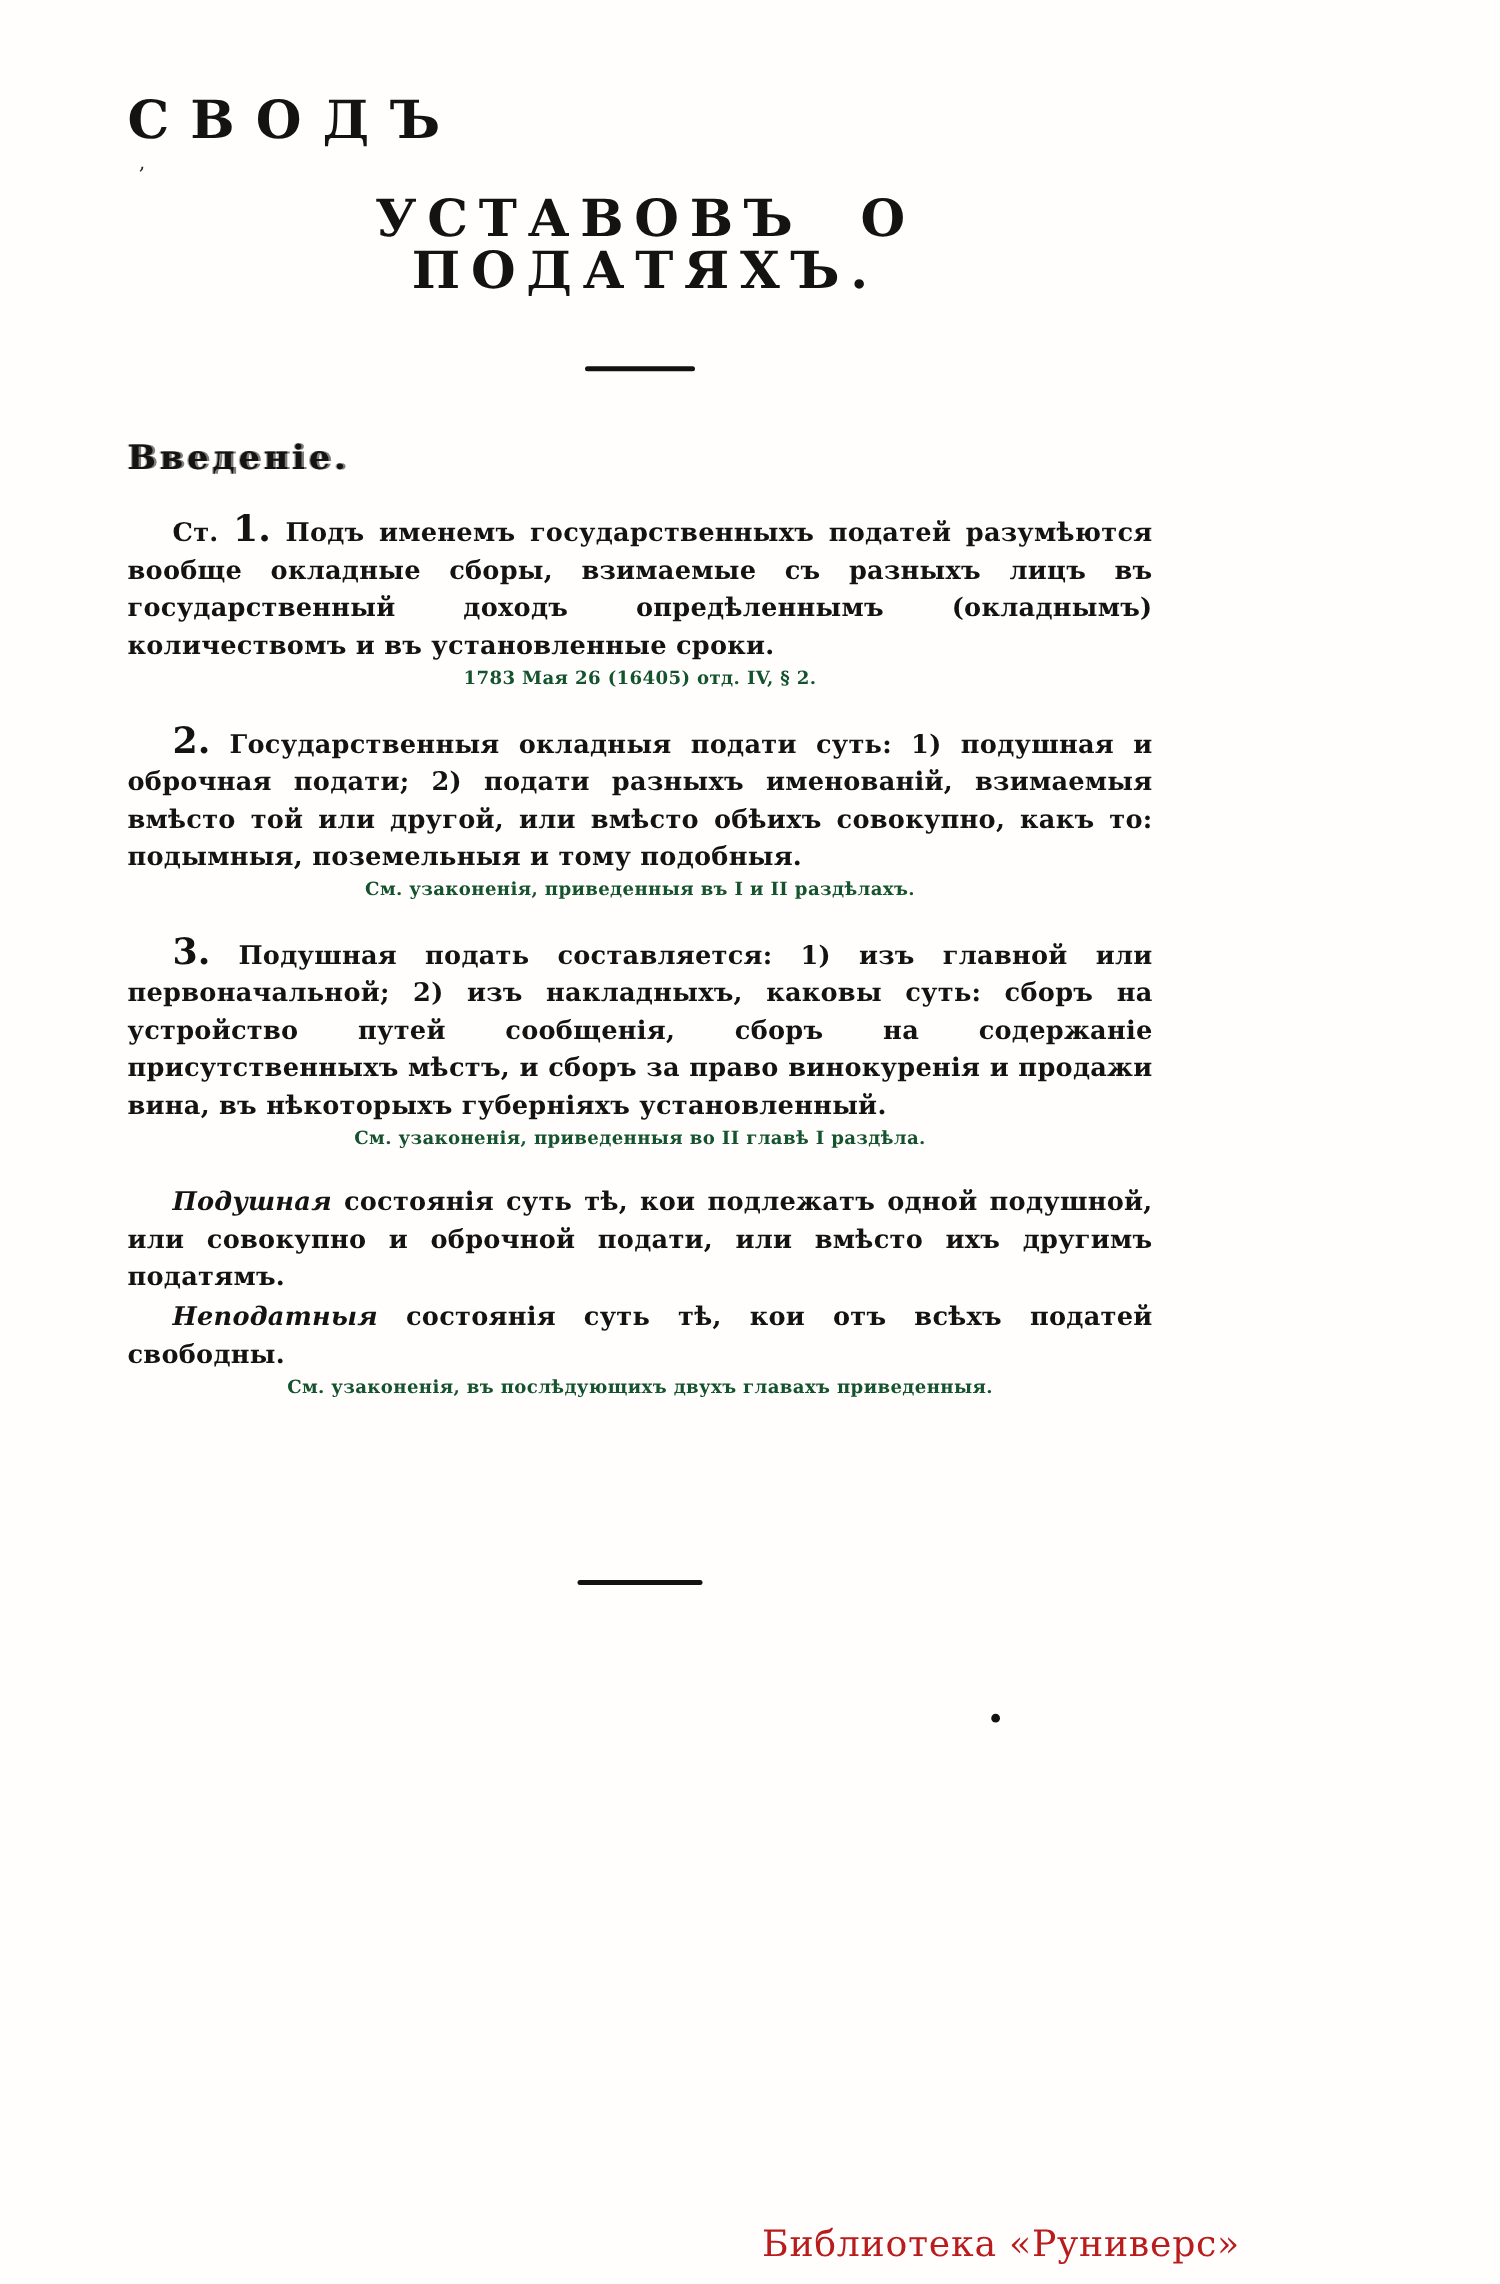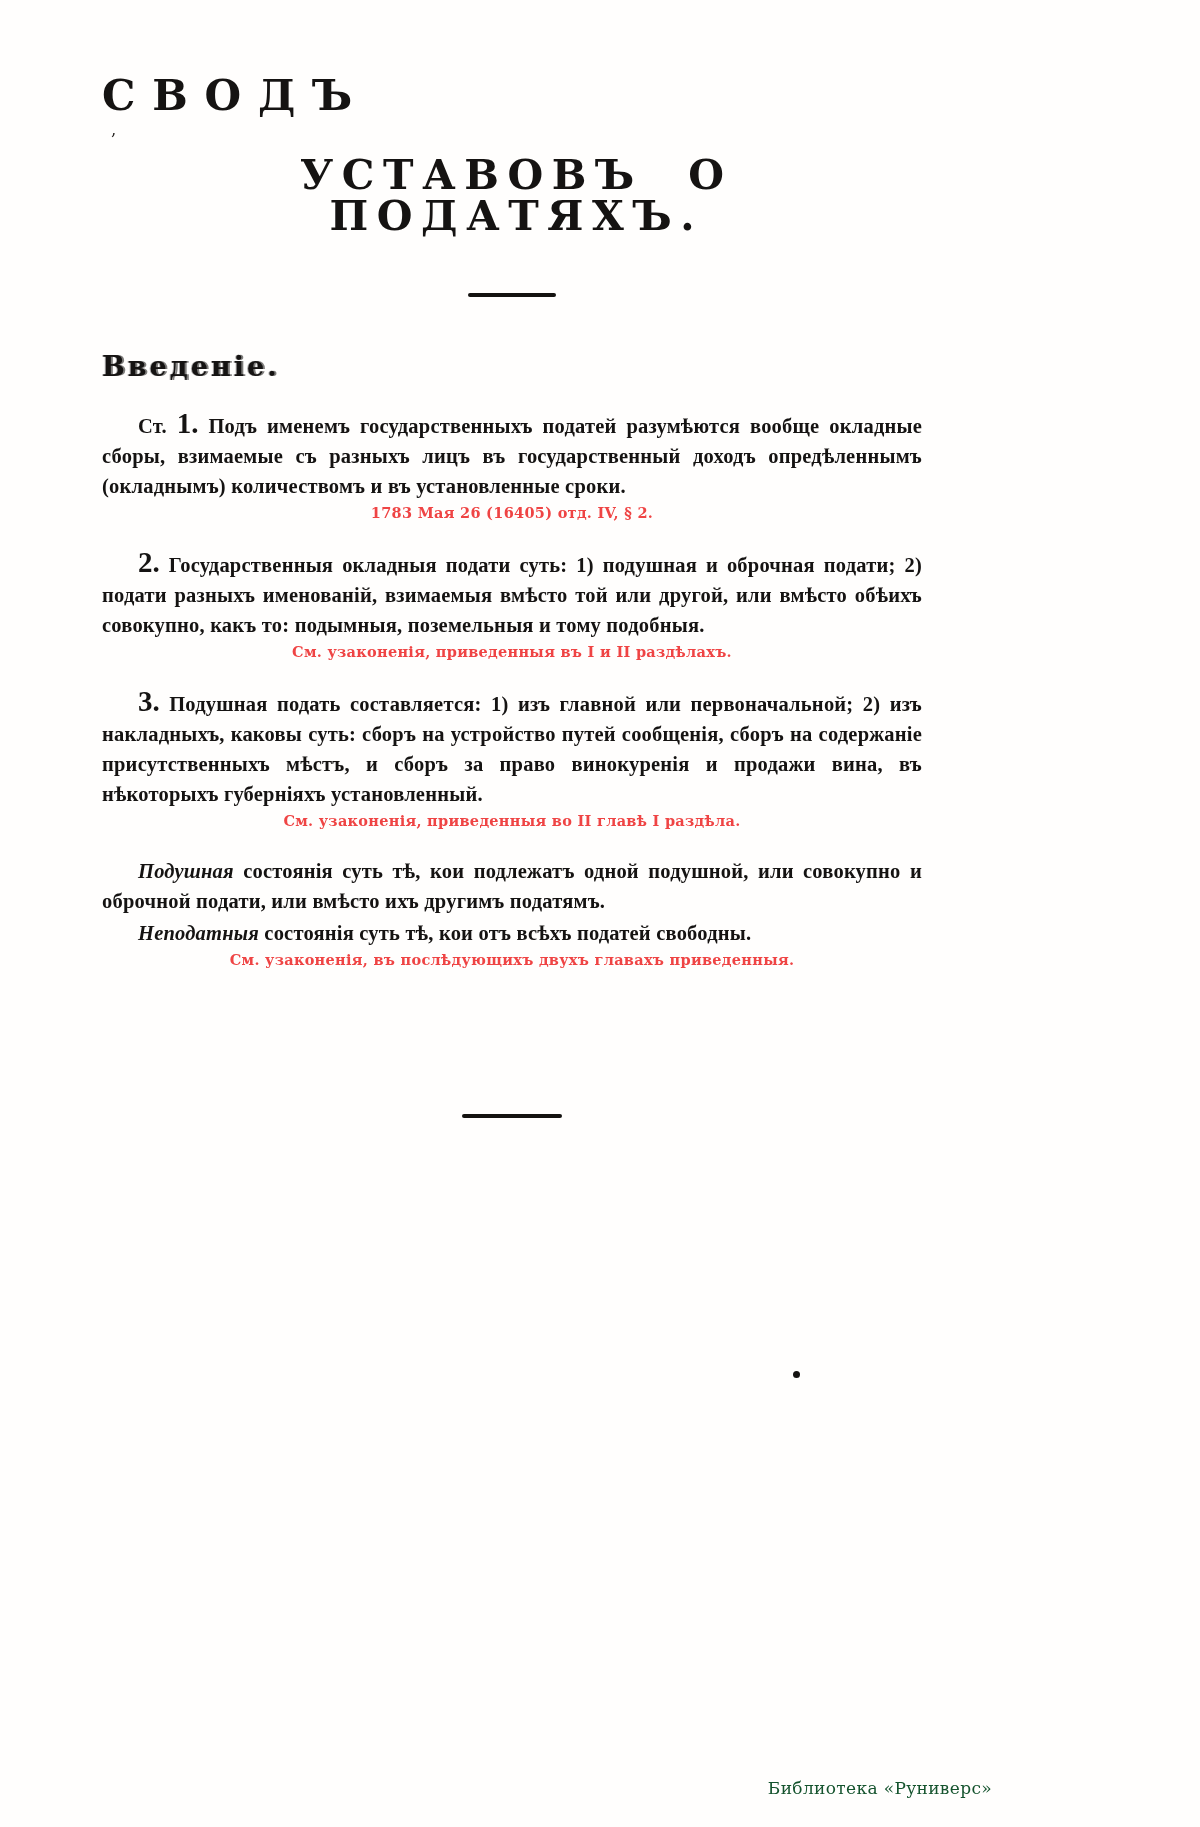--- a/index.html
+++ b/index.html
@@ -55,39 +55,38 @@
     
     text-shadow: 2px 0 0 rgba(20,18,16,0.55), -1px 0 0 rgba(20,18,16,0.35);
   }
   .article { margin-top: 27px; }
   .article p.para {
     font-size: 20.5px;
     line-height: 30px;
     font-weight: bold;
     text-align: justify;
     letter-spacing: 0.01em;
-    font-family: Liberation Serif, serif;
   }
   .article p.first { text-indent: 36px; }
   .article p.indent { text-indent: 36px; margin-top: 2px; }
   .prefix { font-weight: bold; }
   .num {
     font-size: 29px;
     font-weight: bold;
     line-height: 1;
     letter-spacing: 0;
   }
   .term { font-style: italic; font-weight: bold; }
   .citation {
     margin-top: 3px;
     text-align: center;
     font-size: 14.5px;
     font-weight: bold;
     letter-spacing: 0.02em;
-    color: #ef4444;
+    color: #14532d;
   }
   .ink-dot {
     position: absolute;
     left: 793px;
     top: 1371px;
     width: 7px;
     height: 7px;
     background: #141210;
     border-radius: 50%;
   }
@@ -95,22 +94,22 @@
     position: absolute;
     left: 111px;
     top: 120px;
     font-size: 16px;
     color: #2a2724;
   }
   .watermark {
     position: absolute;
     top: 1778px;
     right: 208px;
-    font-size: 17px;
-    color: #14532d;
+    font-size: 29px;
+    color: #b91c1c;
     font-family: "DejaVu Serif", "Liberation Serif", serif;
     letter-spacing: 0.02em;
   }
 </style>
 </head>
 <body>
 
 <div class="page">
   <span class="ink-speck">‚</span>
 

